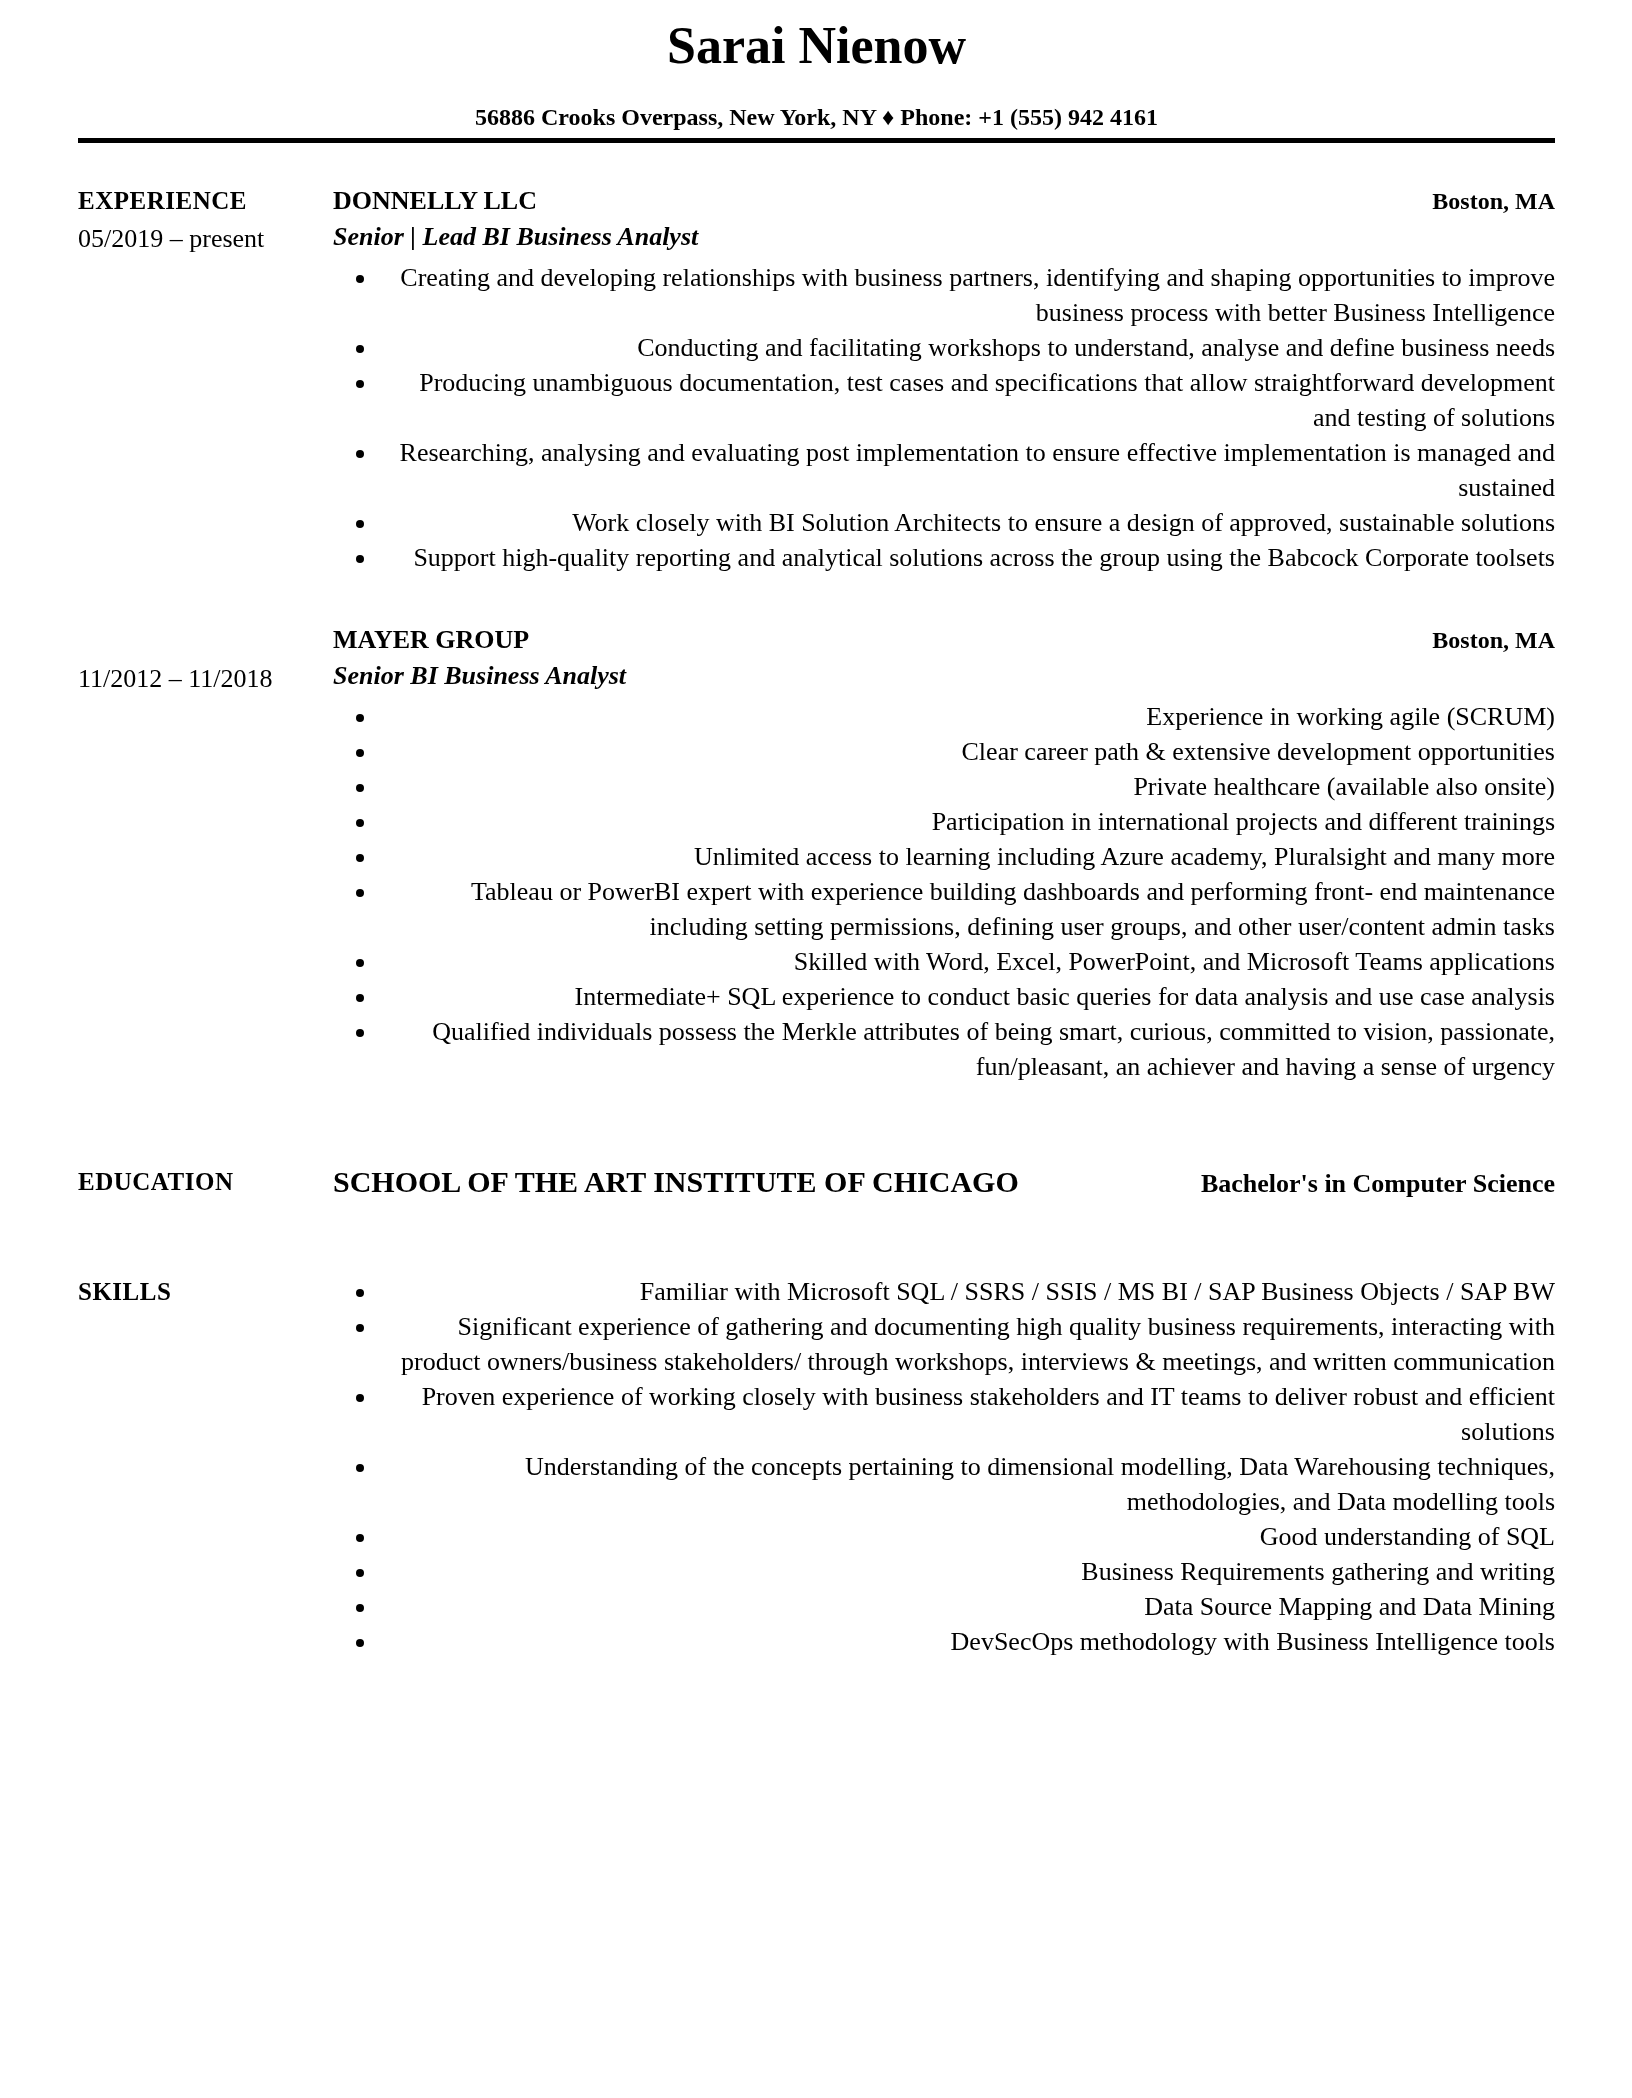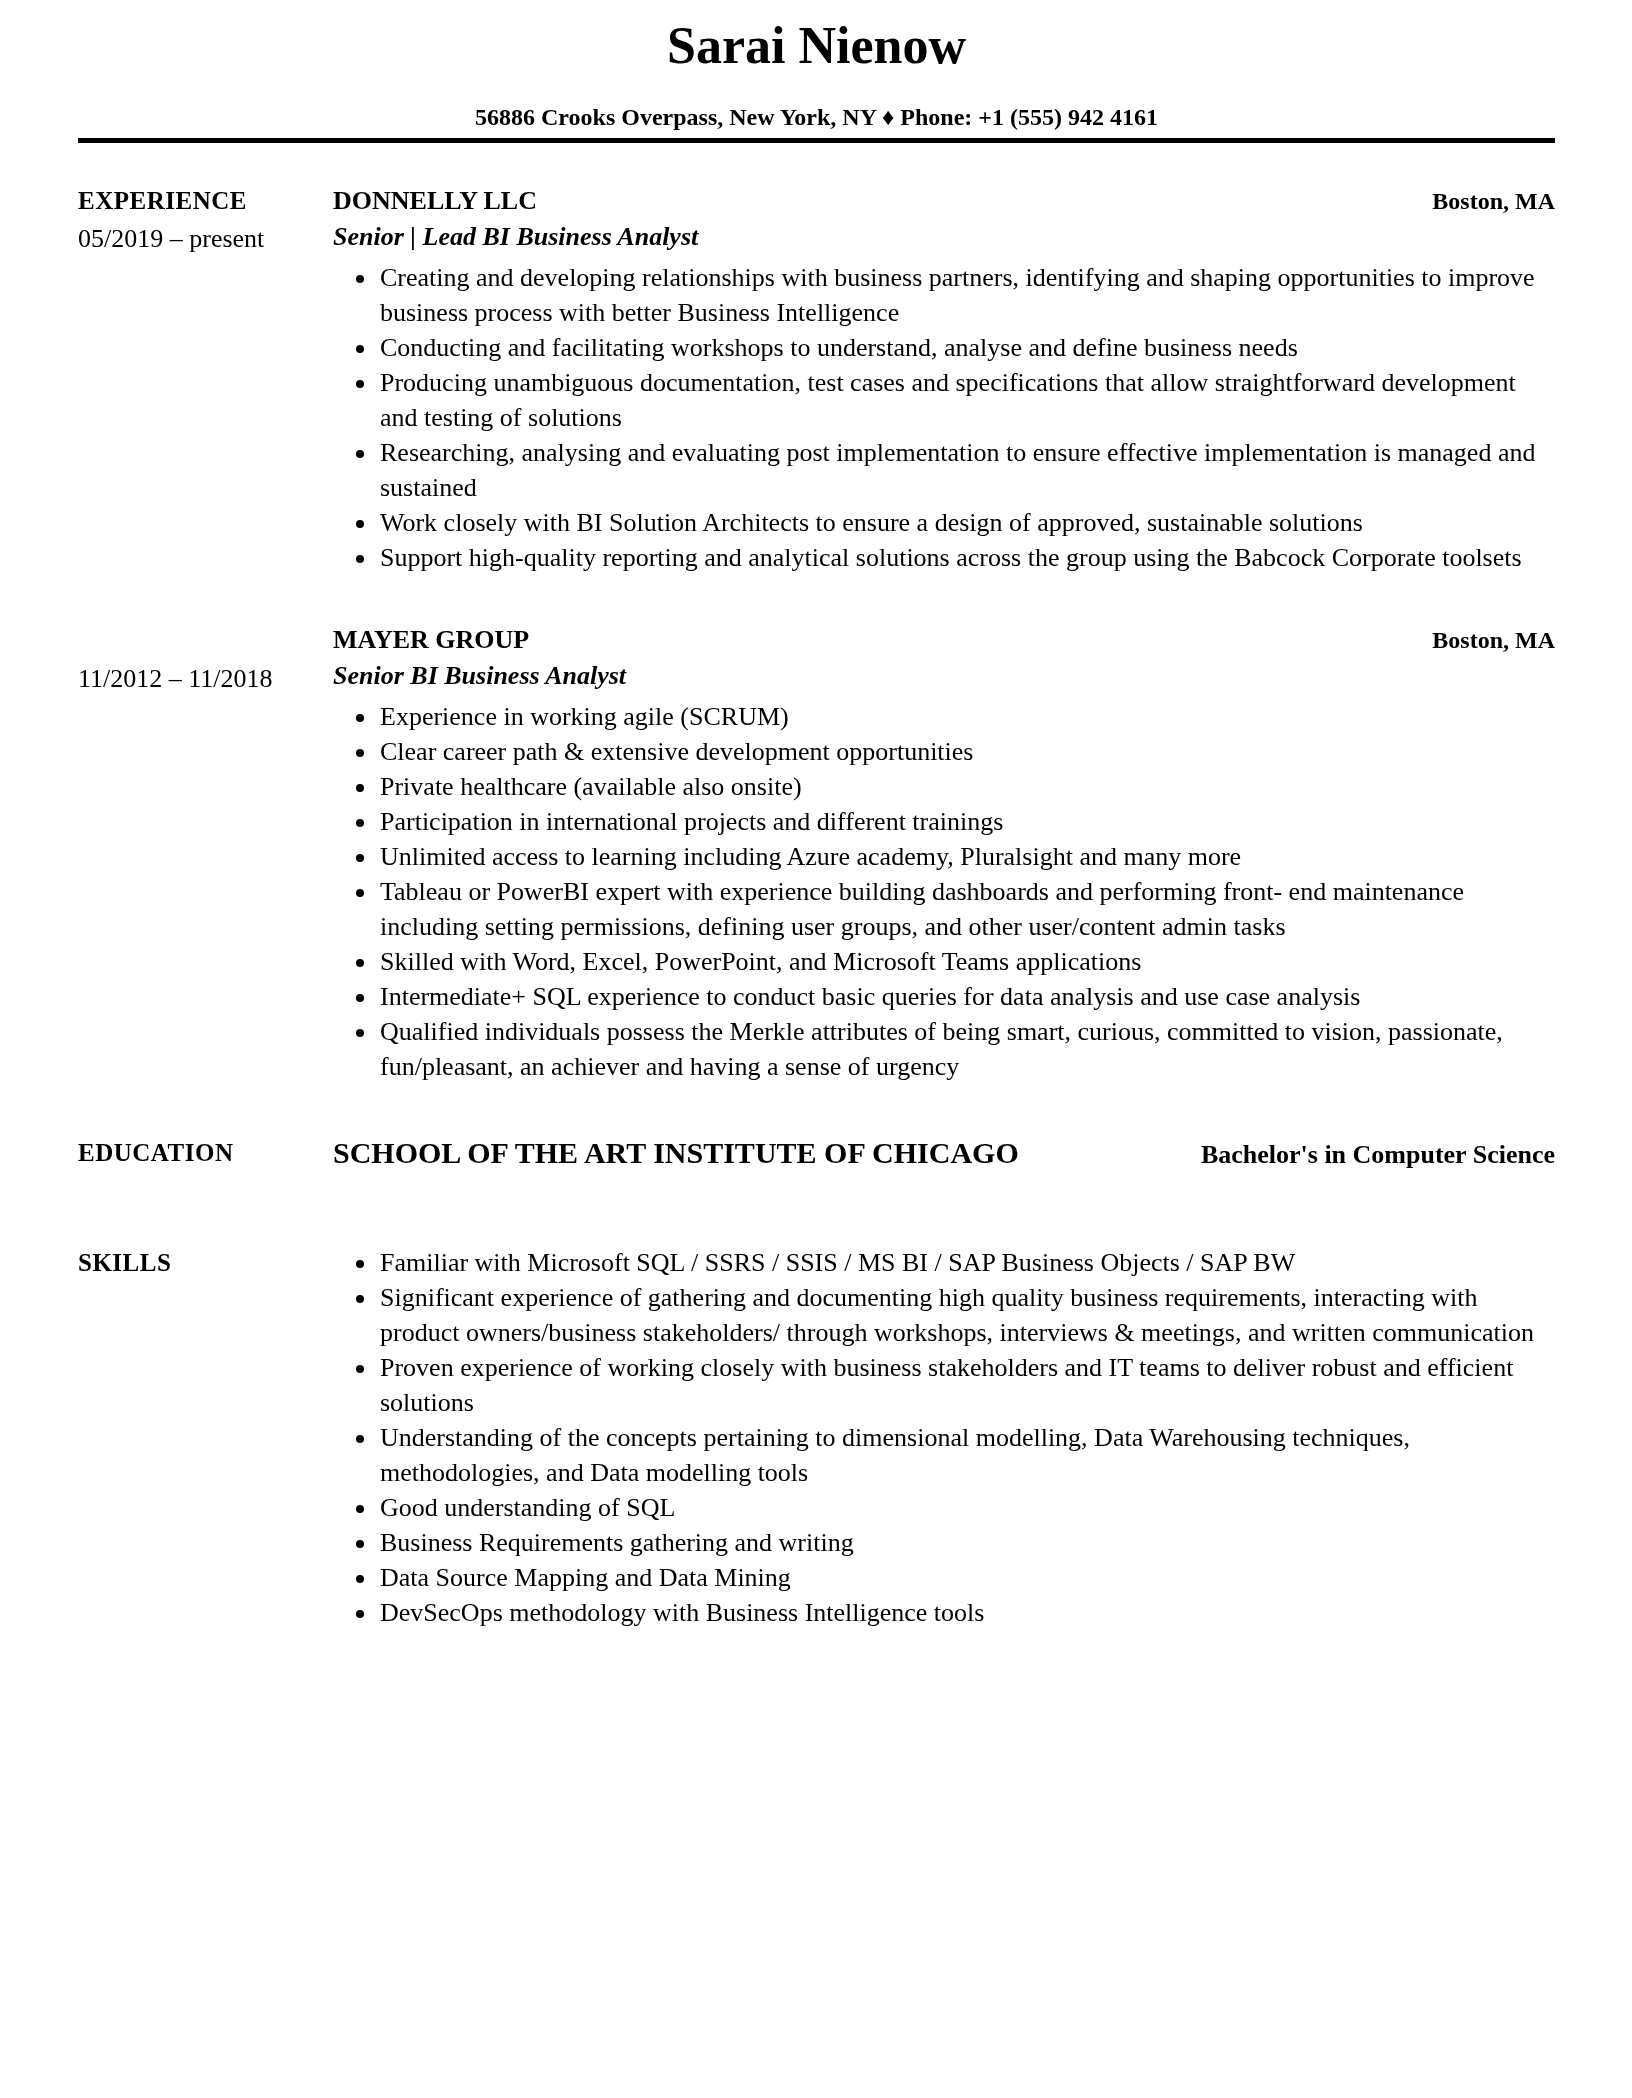--- a/index.html
+++ b/index.html
@@ -53,21 +53,21 @@
     line-height: 35px;
     letter-spacing: 0.5px;
   }
   .date-range {
     font-size: 26px;
     line-height: 35px;
     margin-top: 3px;
   }
   .date-cell-offset { padding-top: 36px; }
   .job-row-2 { margin-top: 47px; }
-  .edu-row   { margin-top: 51px; }
+  .edu-row   { margin-top: 80px; }
   .skills-row{ margin-top: 73px; }
   
   .job-head {
     display: flex;
     justify-content: space-between;
     align-items: baseline;
   }
   .company {
     font-size: 26px;
     font-weight: bold;
@@ -88,20 +88,21 @@
   ul.bullets {
     margin: 5px 0 0 0;
     padding: 0 0 0 45px;
     list-style: disc outside;
   }
   ul.bullets.flush { margin-top: 0; }
   ul.bullets li {
     font-size: 26px;
     line-height: 35px;
     padding-left: 2px;
+    text-align: right;
   }
   
   .edu-head {
     display: flex;
     justify-content: space-between;
     align-items: baseline;
   }
   .school {
     font-size: 30px;
     font-weight: bold;

